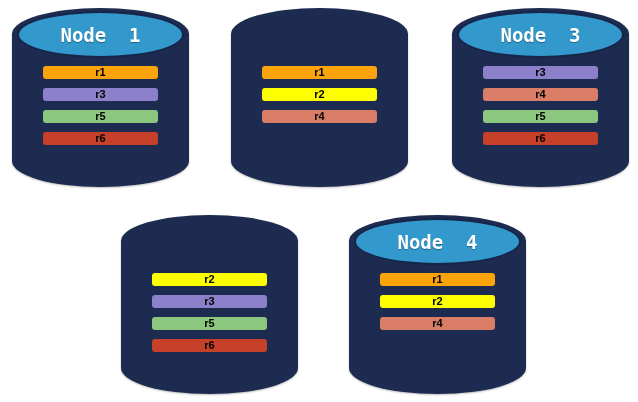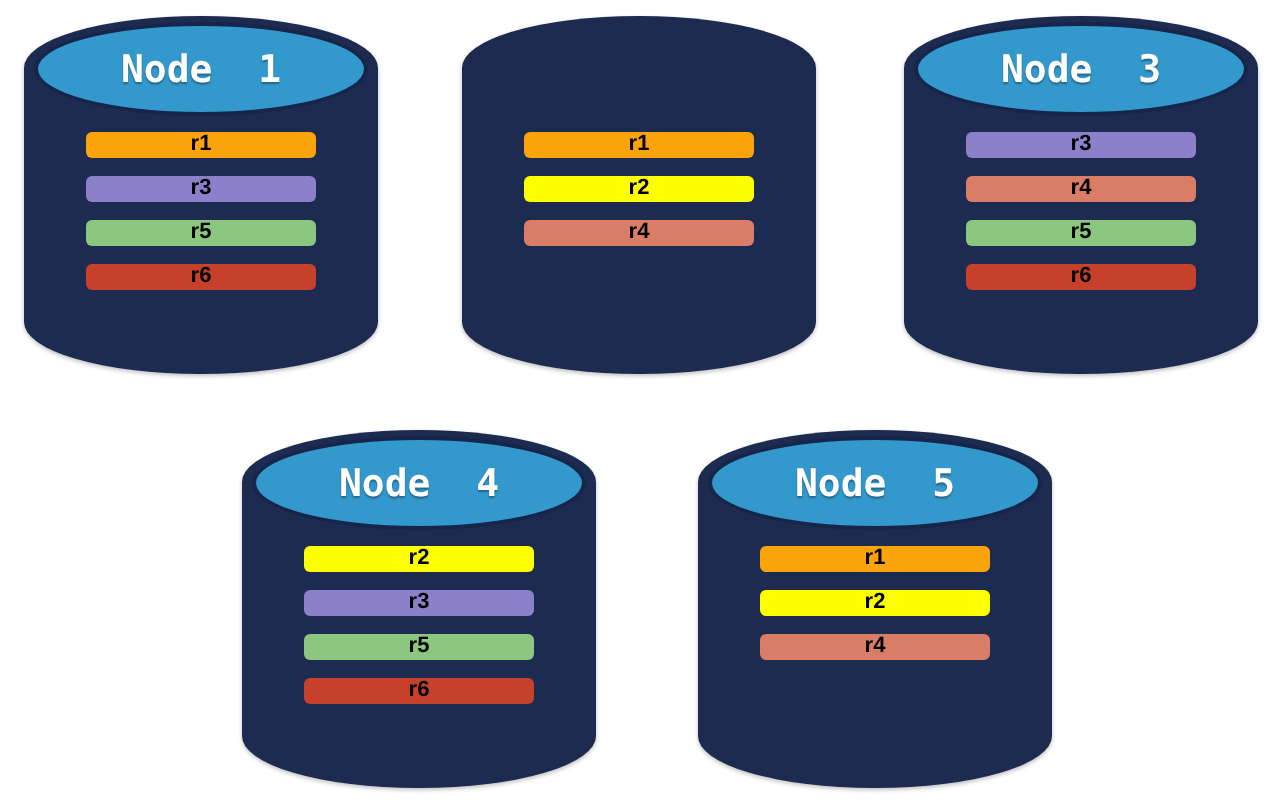--- a/index.html
+++ b/index.html
@@ -133,42 +133,39 @@
         <div class="bar" style="background: rgb(139, 199, 126);">
           <span>r5</span>
         </div>
         <div class="bar" style="background: rgb(199, 64, 42);">
           <span>r6</span>
         </div>
       </div>
   </div>
     <div class="cyl pos-3">
     <div class="cyl-body"></div>
-    <div class="cyl-top">
-      <span class="node-title">Node  4</span>
-    </div>
     <div class="bars">
         <div class="bar" style="background: rgb(253, 255, 0);">
           <span>r2</span>
         </div>
         <div class="bar" style="background: rgb(141, 128, 203);">
           <span>r3</span>
         </div>
         <div class="bar" style="background: rgb(139, 199, 126);">
           <span>r5</span>
         </div>
         <div class="bar" style="background: rgb(199, 64, 42);">
           <span>r6</span>
         </div>
       </div>
   </div>
     <div class="cyl pos-4">
     <div class="cyl-body"></div>
     <div class="cyl-top">
-      <span class="node-title">Node  5</span>
+      <span class="node-title">Node  4</span>
     </div>
     <div class="bars">
         <div class="bar" style="background: rgb(251, 163, 11);">
           <span>r1</span>
         </div>
         <div class="bar" style="background: rgb(253, 255, 0);">
           <span>r2</span>
         </div>
         <div class="bar" style="background: rgb(217, 125, 102);">
           <span>r4</span>

